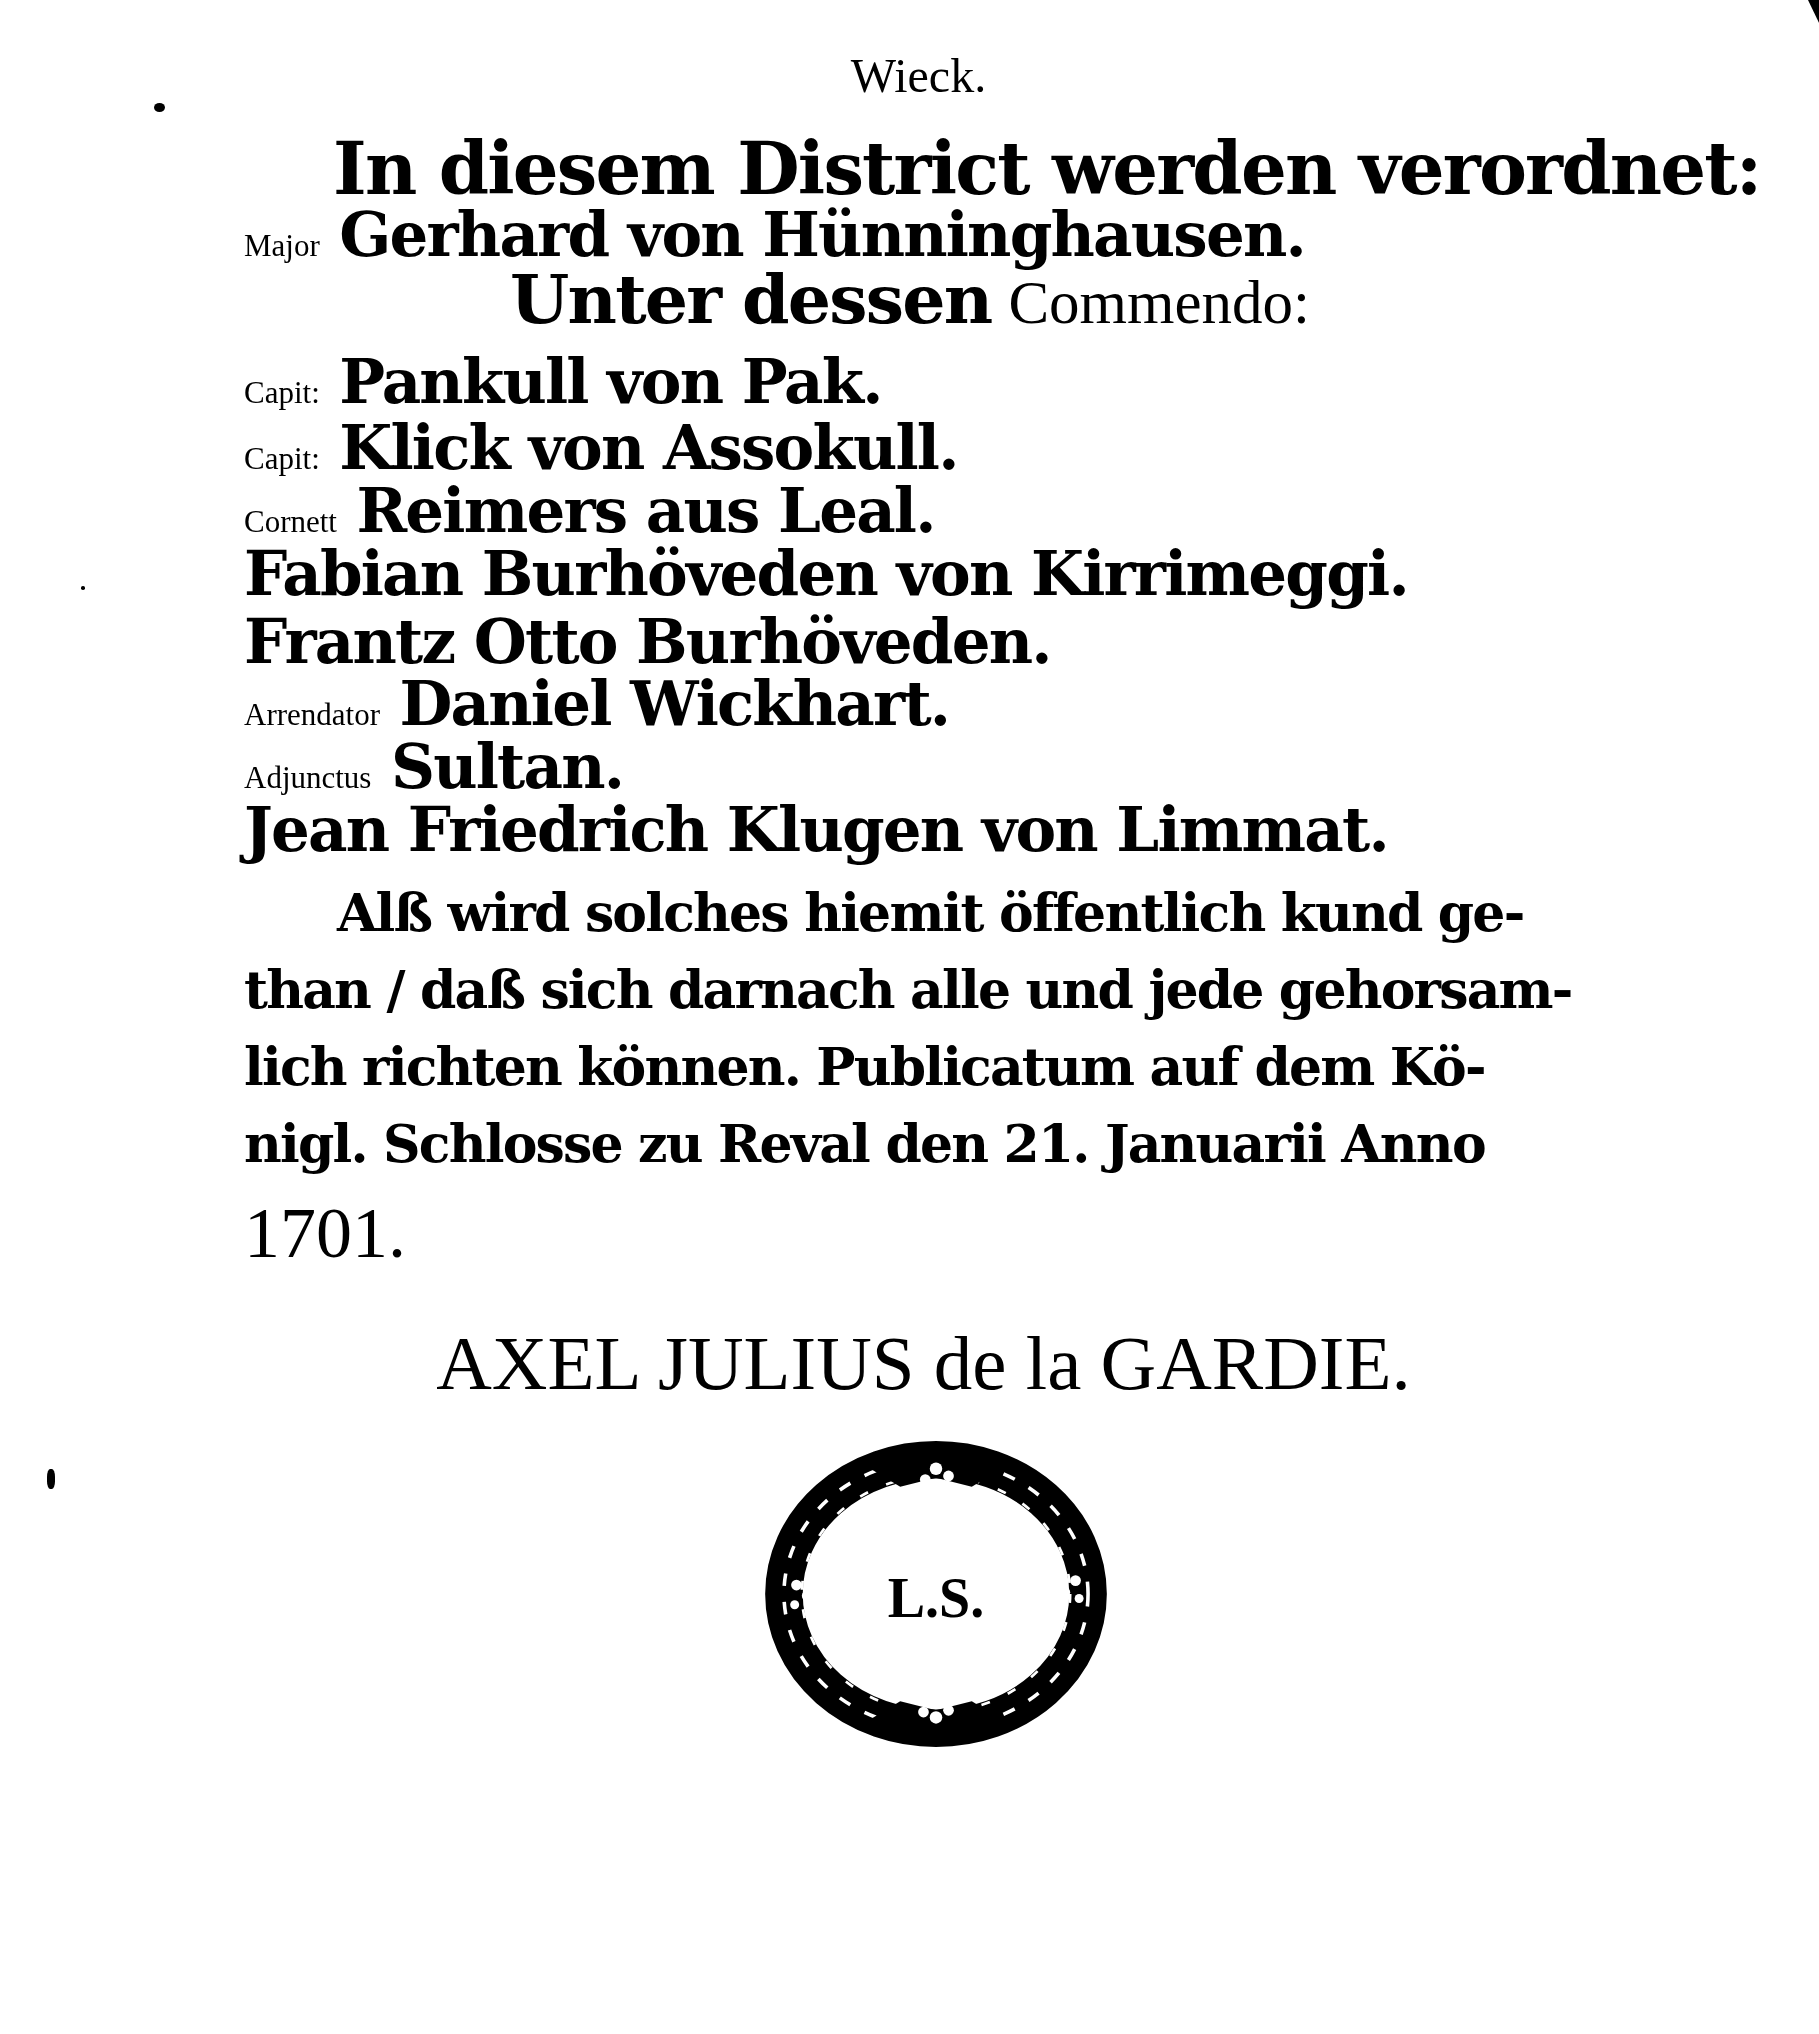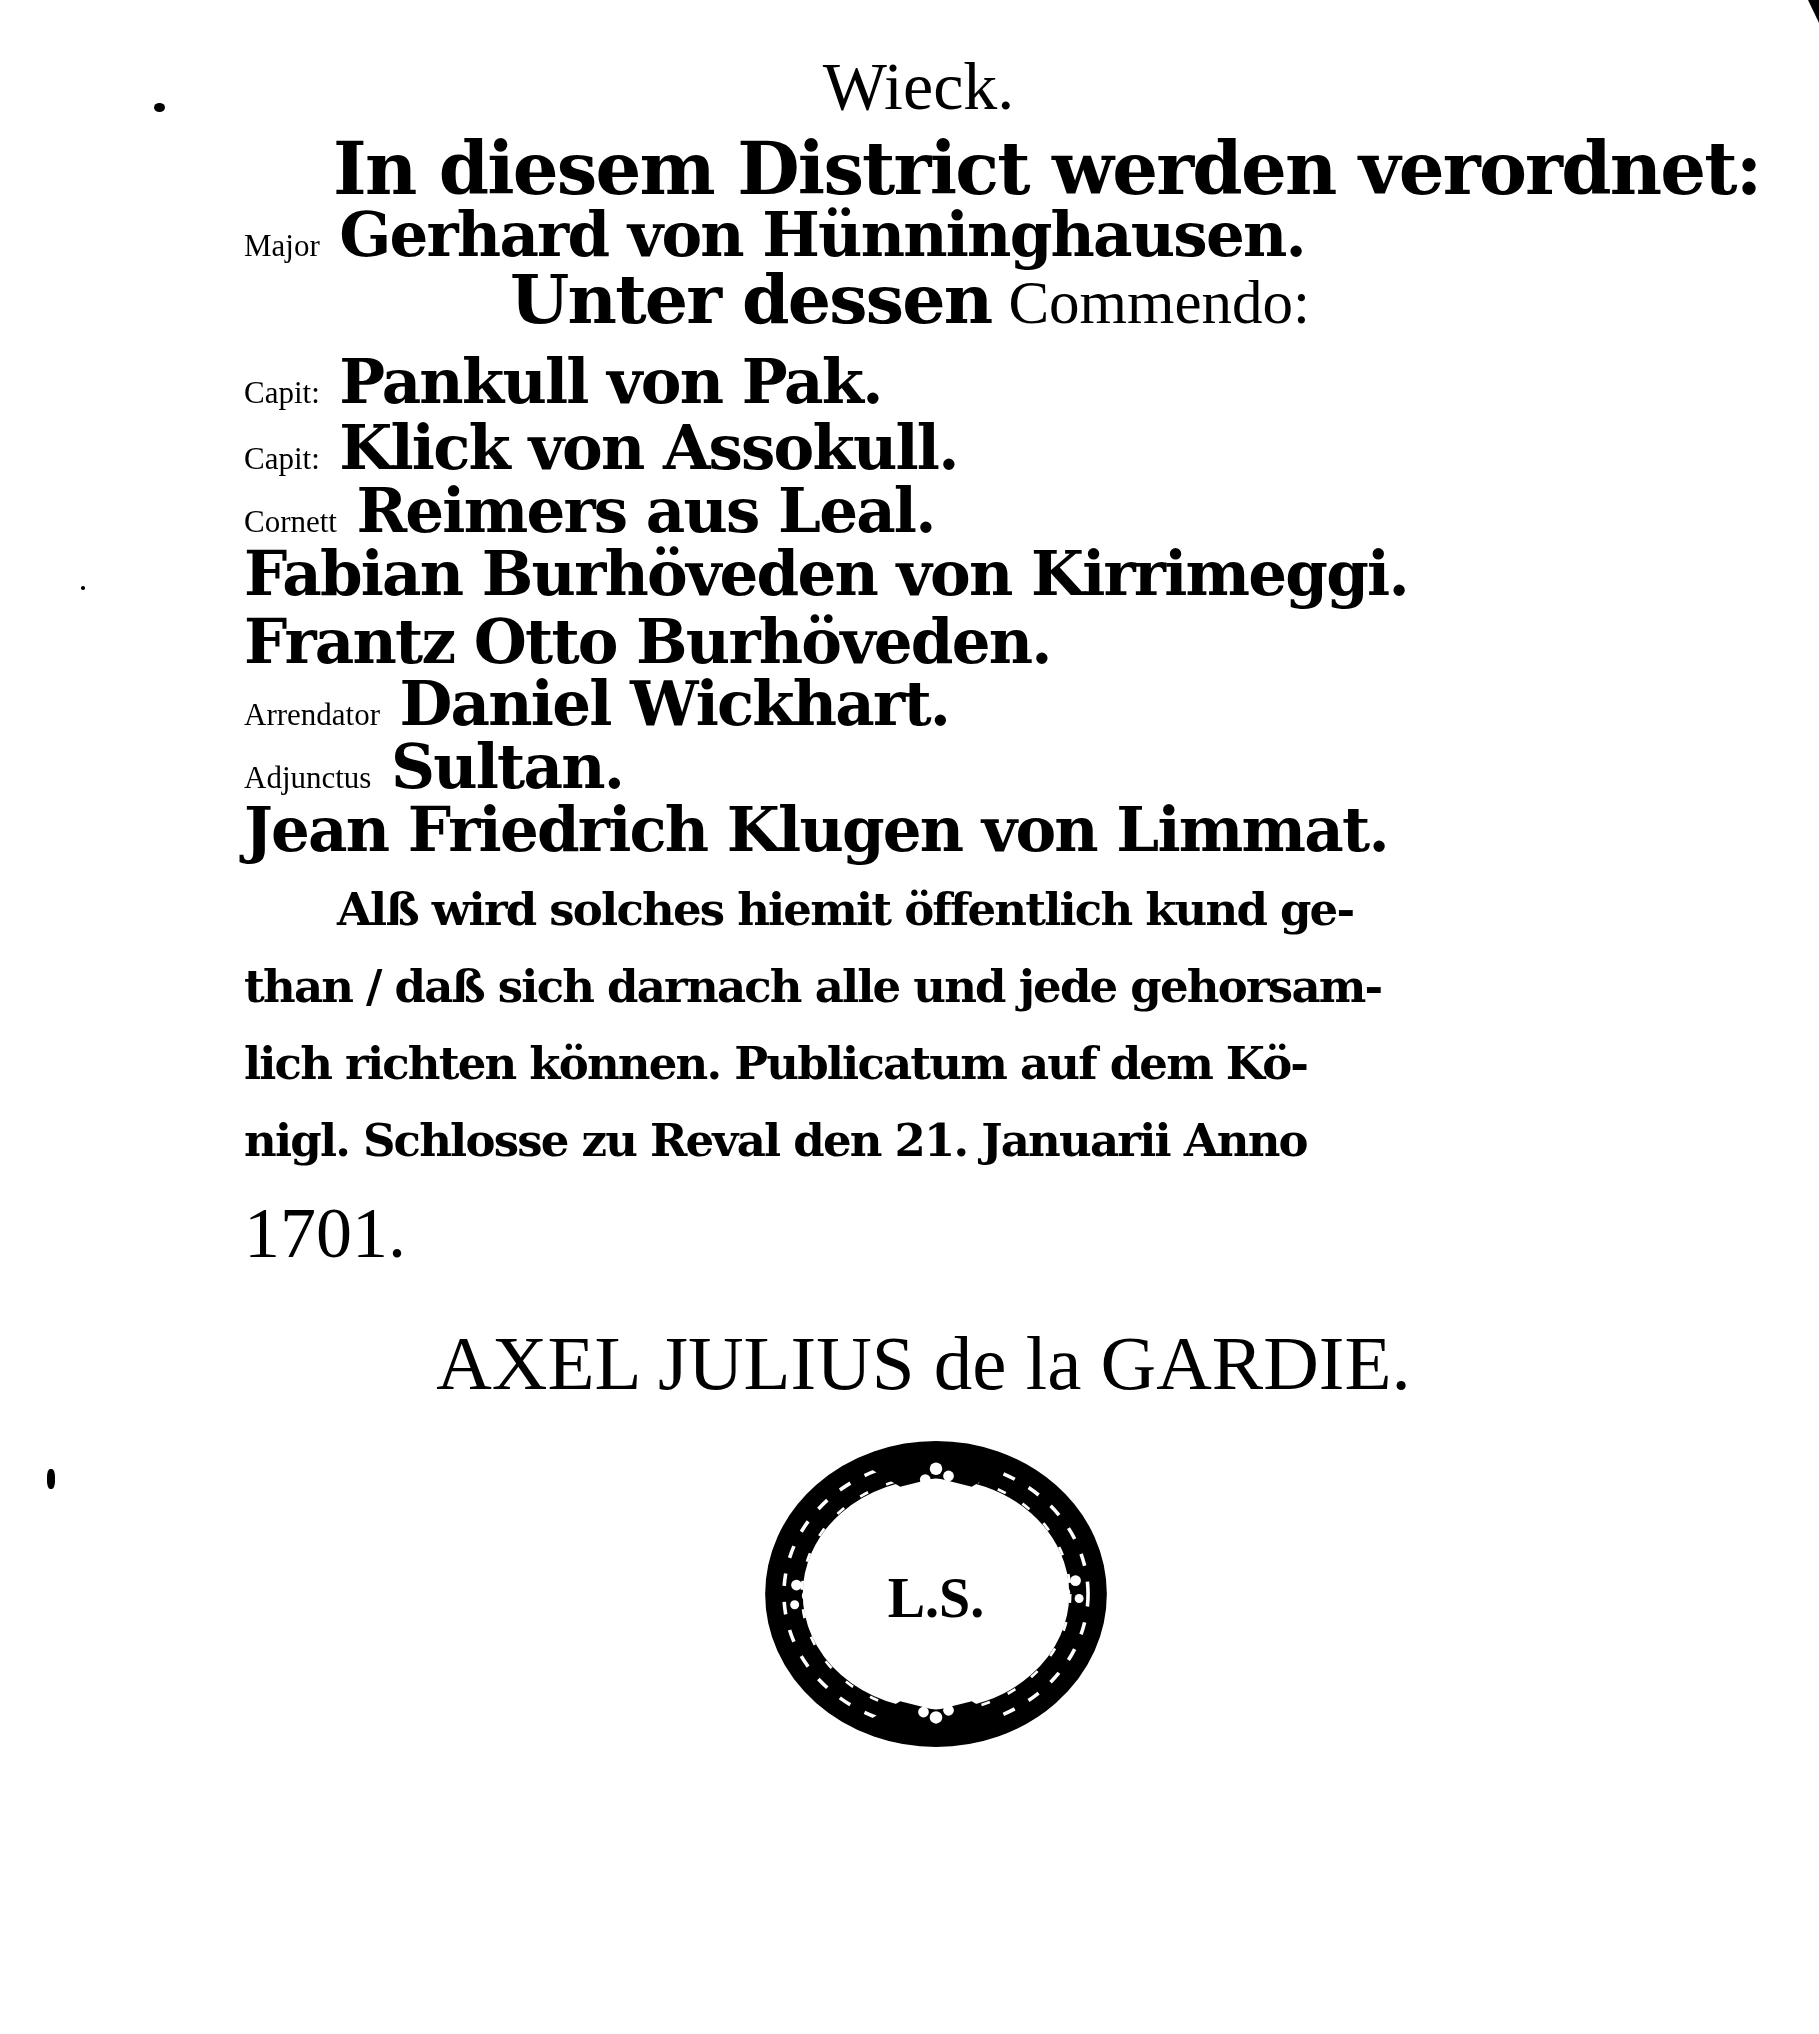--- a/index.html
+++ b/index.html
@@ -1,26 +1,26 @@
 <!DOCTYPE html>
 <html style="font-size:14.3px"><head>
 <meta charset="utf-8">
 <style>
   html, body { margin: 0; padding: 0; background: #ffffff; }
   body { width: 1820px; height: 2035px; position: relative; overflow: hidden; color: #000; }
   .page { position: absolute; left: 0; top: 0; width: 1820px; height: 2035px; background: #fff; }
   .line { position: absolute; white-space: nowrap; line-height: 1; }
   .rom { font-family: "Liberation Serif", "DejaVu Serif", serif; }
   .frak { font-family: "DejaVu Serif", "Liberation Serif", serif; font-weight: bold; letter-spacing: -1.8px; }
-  .title { left: 0; width: 1820px; top: 52px; text-align: center; padding-left: 17px; box-sizing: border-box; font-size: 68px; }
+  .title { left: 0; width: 1820px; top: 52px; text-align: center; padding-left: 17px; box-sizing: border-box; font-size: 48px; }
   .hdr { top: 133px; left: 333px; font-size: 72px; }
   .entry { left: 244px; font-size: 61px; }
   .entry .lbl { font-size: 31px; font-weight: normal; letter-spacing: 0; }
   .sub { top: 265px; left: 510px; font-size: 68px; }
-  .para { left: 244px; font-size: 45px; width: 1308px; }
+  .para { left: 244px; font-size: 52px; width: 1308px; }
   .sig { top: 1325px; left: 0; width: 1820px; text-align: center; font-size: 77px; padding-left: 27px; box-sizing: border-box; }
   .seal { position: absolute; left: 757px; top: 1433px; width: 358px; height: 322px; }
   .seal-text { position: absolute; left: 0; top: 133px; width: 358px; text-align: center; font-size: 56px; font-weight: bold; }
   .speck { position: absolute; background: #000; border-radius: 50%; }
   .corner { position: absolute; right: 0; top: 0; width: 0; height: 0; border-top: 25px solid #000; border-left: 12.5px solid transparent; }
 </style>
 </head>
 <body>
 
 <div class="page">

